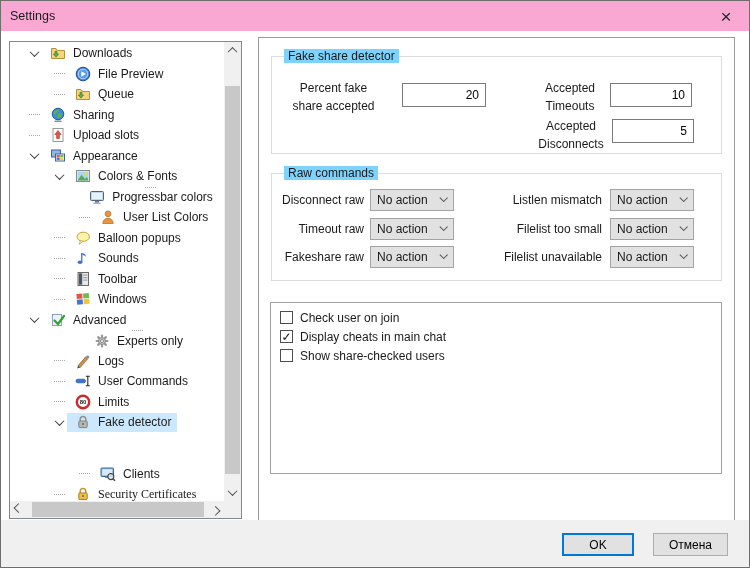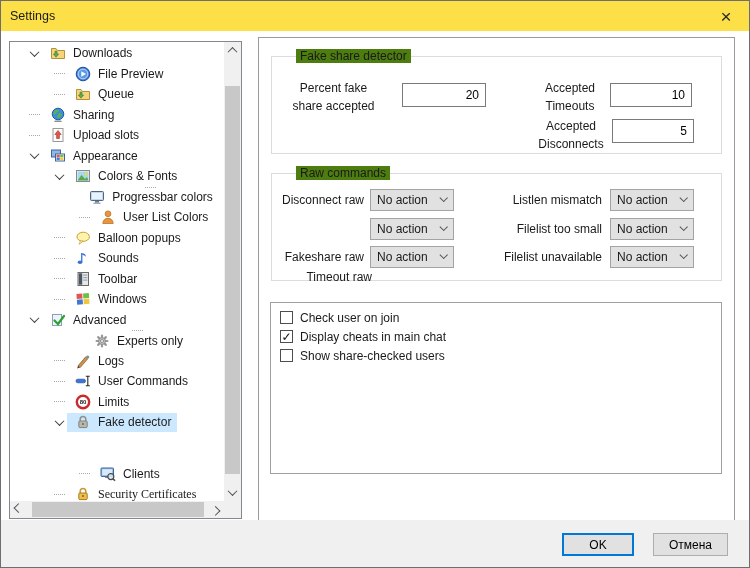--- a/index.html
+++ b/index.html
@@ -1,20 +1,20 @@
 <!DOCTYPE html>
 <html><head>
 <meta charset="utf-8">
 <style>
   html,body{margin:0;padding:0;background:#d7d7d7}
   body{font-family:"Liberation Sans",sans-serif;font-size:12px;color:#1a1a1a}
   .window{position:relative;width:748px;height:566px;border:1px solid #6e6e6e;background:#fff;overflow:hidden}
 
   
-  .titlebar{position:absolute;left:0;top:0;right:0;height:30px;background:#fde047}
+  .titlebar{position:absolute;left:0;top:0;right:0;height:30px;background:#f9a8d4}
   .title{position:absolute;left:9px;top:8px;font-size:12.5px}
   .close-btn{position:absolute;right:0;top:0;width:46px;height:30px;display:flex;align-items:center;justify-content:center;cursor:pointer}
   .x-icon{font-size:19px;font-weight:300;color:#2b2b2b;line-height:1}
 
   
   .tree{position:absolute;left:8px;top:40px;width:233px;height:478px;border:1px solid #828790;background:#fff;box-sizing:border-box}
   .tree-rows{position:absolute;left:0;top:1px;right:17px;bottom:17px;overflow:hidden}
   .trow{display:flex;align-items:center;height:20.5px;white-space:nowrap;cursor:default}
   .twisty{width:16px;display:flex;justify-content:center;align-items:center;flex:none}
   .chev{display:inline-block;width:6px;height:6px;border-right:1.5px solid #3c3c3c;border-bottom:1.5px solid #3c3c3c;transform:rotate(45deg) translate(-1px,-1px)}
@@ -34,21 +34,21 @@
   .sarr.up{transform:rotate(-135deg) translate(-1px,-1px)}
   .sarr.down{transform:rotate(45deg) translate(-1px,-1px)}
   .sarr.left{transform:rotate(135deg) translate(-1px,1px)}
   .sarr.right{transform:rotate(-45deg) translate(-1px,1px)}
   .vthumb{position:absolute;left:1px;width:15px;top:44px;height:388px;background:#c8c8c8}
   .hthumb{position:absolute;top:1px;height:15px;left:22px;width:172px;background:#c8c8c8}
 
   
   .panel{position:absolute;left:257px;top:36px;width:477px;height:484px;border:1px solid #9b9b9b;background:#fff;box-sizing:border-box}
   .group{position:absolute;border:1px solid #dcdcdc;background:#fff}
-  .group-label{position:absolute;top:-8px;left:24px;background:#4d7c0f;padding:0 4px;white-space:nowrap}
+  .group-label{position:absolute;top:-8px;left:12px;background:#7dd3fc;padding:0 4px;white-space:nowrap}
   #g1{left:12px;top:18px;width:449px;height:96px}
   #g2{left:12px;top:135px;width:449px;height:106px}
   .fs-label{position:absolute;text-align:center;line-height:18px}
   .num-input{position:absolute;height:24px;border:1px solid #7a7a7a;background:#fff;text-align:right;padding:0 6px 0 2px;font:12px "Liberation Sans",sans-serif;box-sizing:border-box;outline:none}
   .rc-label{position:absolute;text-align:right;line-height:22px;white-space:nowrap}
   .combo{position:absolute;height:22px;width:84px;background:#e1e1e1;border:1px solid #a3a3a3;box-sizing:border-box;display:flex;align-items:center;justify-content:space-between;padding:0 7px 0 6px;cursor:default}
   .cchev{display:inline-block;width:5px;height:5px;border-right:1.2px solid #555;border-bottom:1.2px solid #555;transform:rotate(45deg) translate(-1px,-2px);flex:none}
   .checksbox{position:absolute;left:11px;top:264px;width:452px;height:172px;border:1px solid #a0a0a0;background:#fff;box-sizing:border-box;padding-top:5px}
   .chk-row{display:flex;align-items:center;height:19px;margin-left:9px}
   .cbox{width:13px;height:13px;border:1px solid #4d4d4d;background:#fff;flex:none;display:flex;align-items:center;justify-content:center;font-size:12px;line-height:1;color:#111;box-sizing:border-box}
@@ -434,21 +434,21 @@
     </div>
 
     <div class="group" id="g2">
       <span class="group-label">Raw commands</span>
       <div id="rcRows">
           <div class="rc-label" style="left: 0px; width: 92px; top: 15px;">Disconnect raw</div>
           <div class="combo" style="left: 98px; top: 15px;">
             <span>No action</span>
             <span class="cchev"></span>
           </div>
-          <div class="rc-label" style="left: 8px; width: 92px; top: 44px; margin-top: 48px;">Timeout raw</div>
+          <div class="rc-label" style="left: 0px; width: 92px; top: 44px;">Timeout raw</div>
           <div class="combo" style="left: 98px; top: 44px;">
             <span>No action</span>
             <span class="cchev"></span>
           </div>
           <div class="rc-label" style="left: 0px; width: 92px; top: 72px;">Fakeshare raw</div>
           <div class="combo" style="left: 98px; top: 72px;">
             <span>No action</span>
             <span class="cchev"></span>
           </div>
           <div class="rc-label" style="left: 182px; width: 148px; top: 15px;">Listlen mismatch</div>

